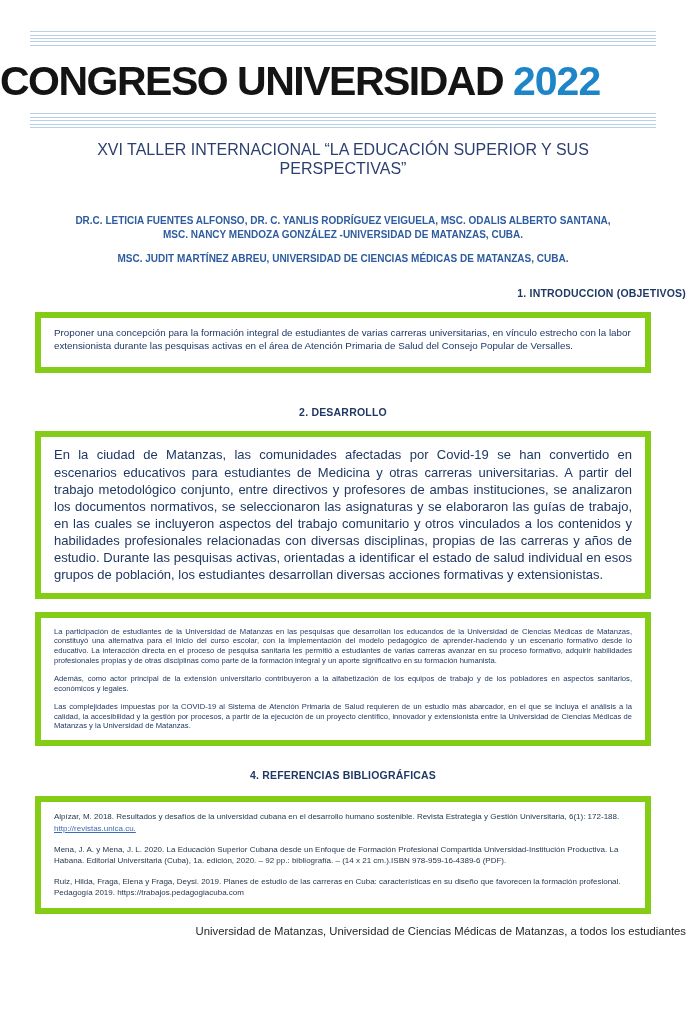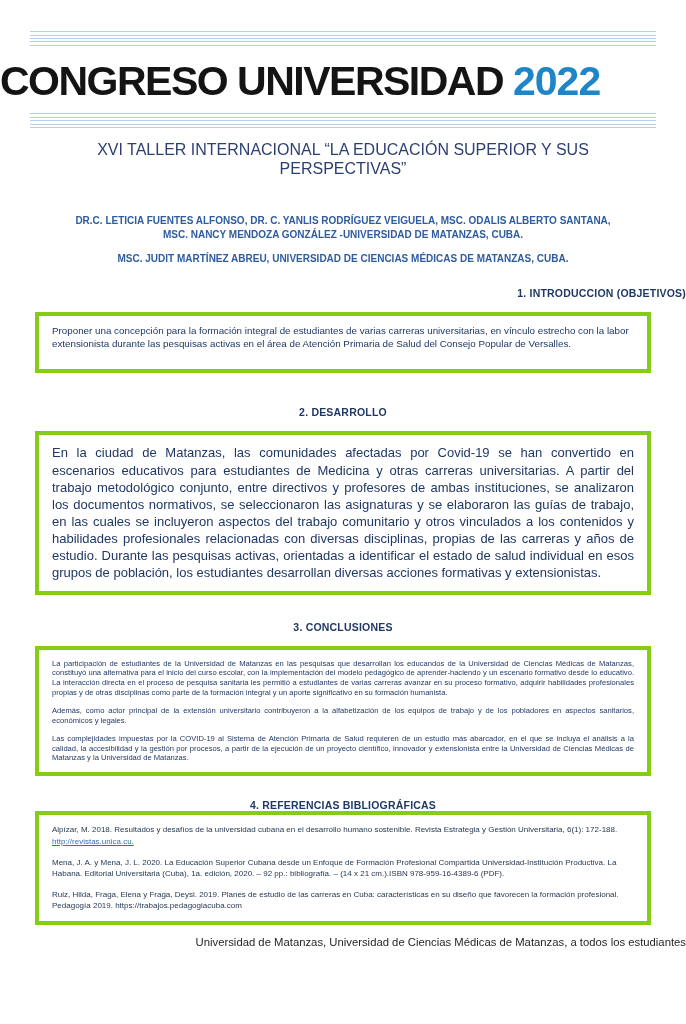--- a/index.html
+++ b/index.html
@@ -67,33 +67,33 @@
   .section-heading {
     text-align: center;
     font-size: 10.5px;
     font-weight: 700;
     color: #203864;
     letter-spacing: 0.2px;
   }
   .box {
     margin: 0 35px;
     background: #ffffff;
-    border: 4px solid #84cc16;
+    border: 6px solid #84cc16;
     color: #203864;
     padding: 9px 13px;
   }
   .h-intro   { margin-top: 21px; text-align: right; }
   .box-intro { margin-top: 13px; min-height: 61px; font-size: 9.8px; line-height: 1.3; text-align: left; }
   .h-des     { margin-top: 33px; }
   .box-des   { margin-top: 13px; min-height: 85px; font-size: 13px; line-height: 1.32; text-align: justify; }
   .h-conc    { margin-top: 26px; }
   .box-conc  { margin-top: 13px; min-height: 91px; font-size: 7.6px; line-height: 1.3; text-align: justify; }
   .box-conc p + p { margin-top: 8px; }
   .h-ref     { margin-top: 23px; }
-  .box-ref   { min-height: 89px; font-size: 8px; line-height: 1.45; text-align: left; color: #26384f; }
+  .box-ref   { margin-top: 15px; min-height: 89px; font-size: 8px; line-height: 1.45; text-align: left; color: #26384f; }
   .box-ref p + p { margin-top: 9px; }
   .box-ref a { color: #3b6bb5; text-decoration: underline; }
   .agradecimientos-heading {
     margin-top: 31px;
     margin-right: 36px;
     text-align: right;
     font-size: 10.5px;
     font-weight: 700;
     color: #203864;
   }
@@ -126,21 +126,20 @@
   <div class="section-heading h-intro">1. INTRODUCCION (OBJETIVOS)</div>
   <div class="box box-intro">
     <p>Proponer una concepción para la formación integral de estudiantes de varias carreras universitarias, en vínculo estrecho con la labor extensionista durante las pesquisas activas en el área de Atención Primaria de Salud del Consejo Popular de Versalles.</p>
   </div>
 
   <div class="section-heading h-des">2. DESARROLLO</div>
   <div class="box box-des">
     <p>En la ciudad de Matanzas, las comunidades afectadas por Covid-19 se han convertido en escenarios educativos para estudiantes de Medicina y otras carreras universitarias. A partir del trabajo metodológico conjunto, entre directivos y profesores de ambas instituciones, se analizaron los documentos normativos,  se seleccionaron las asignaturas y se elaboraron las guías de trabajo, en las cuales se incluyeron aspectos del trabajo comunitario y otros vinculados a los contenidos y habilidades profesionales relacionadas con diversas disciplinas, propias de las carreras y años de estudio. Durante las pesquisas activas, orientadas a identificar el estado de salud individual en esos grupos de población, los estudiantes desarrollan diversas acciones formativas y extensionistas.</p>
   </div>
 
-  <div class="section-heading h-conc">3. CONCLUSIONES</div>
   <div class="box box-conc">
     <p>La participación de estudiantes de la Universidad de Matanzas en las pesquisas que desarrollan los educandos de la Universidad de Ciencias Médicas de Matanzas, constituyó una alternativa para el inicio del curso escolar, con la implementación del modelo pedagógico de aprender-haciendo y un escenario formativo desde lo educativo. La interacción directa en el proceso de pesquisa sanitaria les permitió a estudiantes de varias carreras avanzar en su proceso formativo, adquirir habilidades profesionales propias y de otras disciplinas como parte de la formación integral y un aporte significativo en su formación humanista.</p>
     <p>Además, como actor principal de la extensión universitario contribuyeron a la alfabetización de los equipos de trabajo y de los pobladores en aspectos sanitarios, económicos y legales.</p>
     <p>Las complejidades impuestas por la COVID-19 al Sistema de Atención Primaria de Salud requieren de un estudio más abarcador, en el que se incluya el análisis a la calidad, la accesibilidad y la gestión por procesos, a partir de la ejecución de un proyecto científico, innovador y extensionista entre la Universidad de Ciencias Médicas de Matanzas y la Universidad de Matanzas.</p>
   </div>
 
   <div class="section-heading h-ref">4. REFERENCIAS BIBLIOGRÁFICAS</div>
   <div class="box box-ref">
     <p><span>Alpízar, M. 2018. Resultados y desafíos de la universidad cubana en el desarrollo humano sostenible. Revista Estrategia y Gestión Universitaria, 6(1): 172-188. </span><a href="#">http://revistas.unica.cu.</a></p>
     <p>Mena, J. A. y Mena, J. L. 2020. La Educación Superior Cubana desde un Enfoque de Formación Profesional Compartida Universidad-Institución Productiva. La Habana. Editorial Universitaria (Cuba), 1a. edición, 2020. – 92 pp.: bibliografía. – (14 x 21 cm.).ISBN 978-959-16-4389-6 (PDF).</p>

